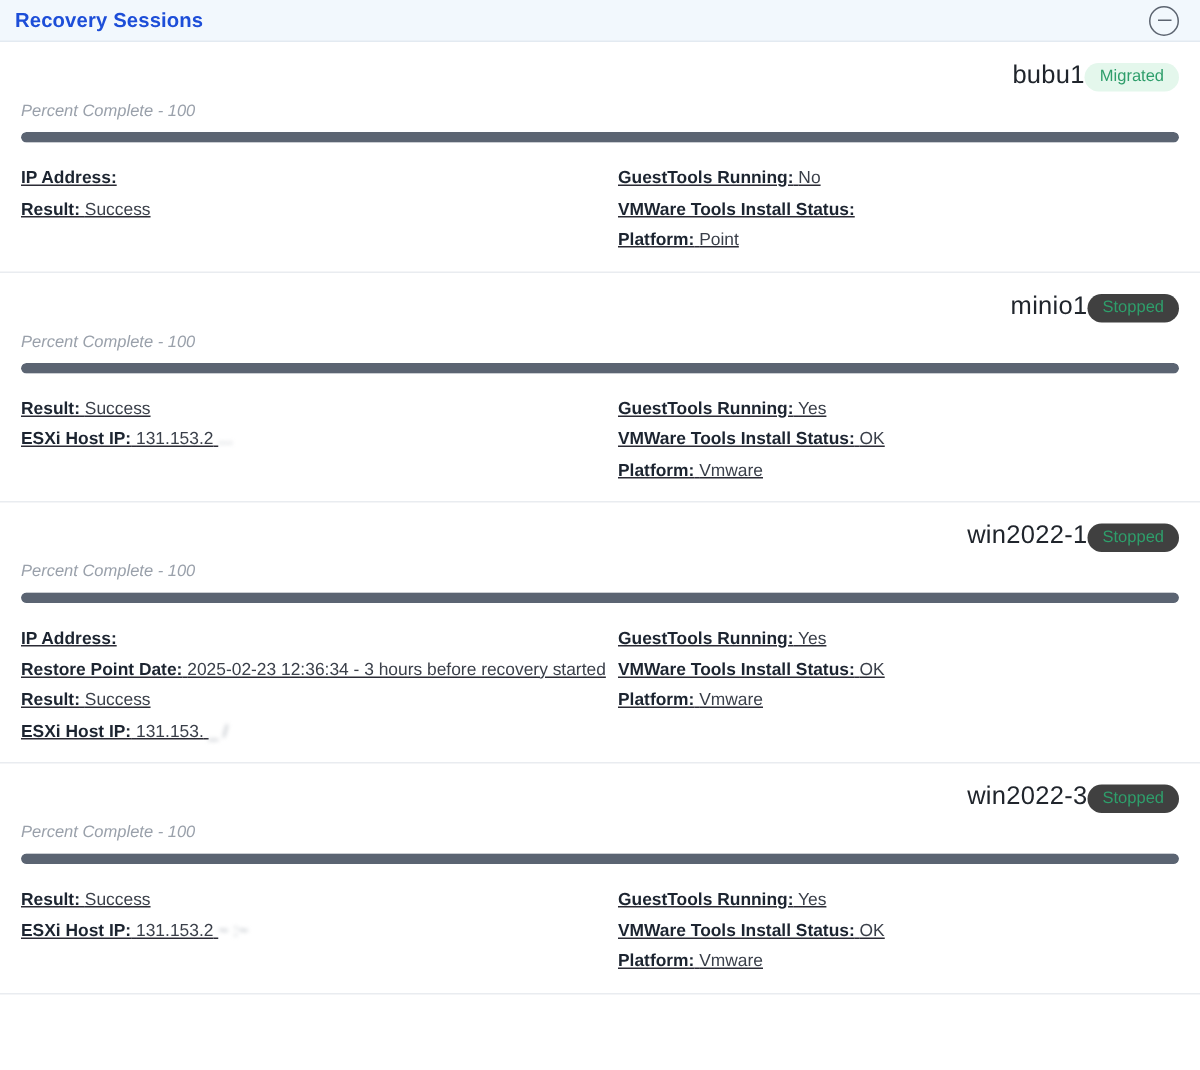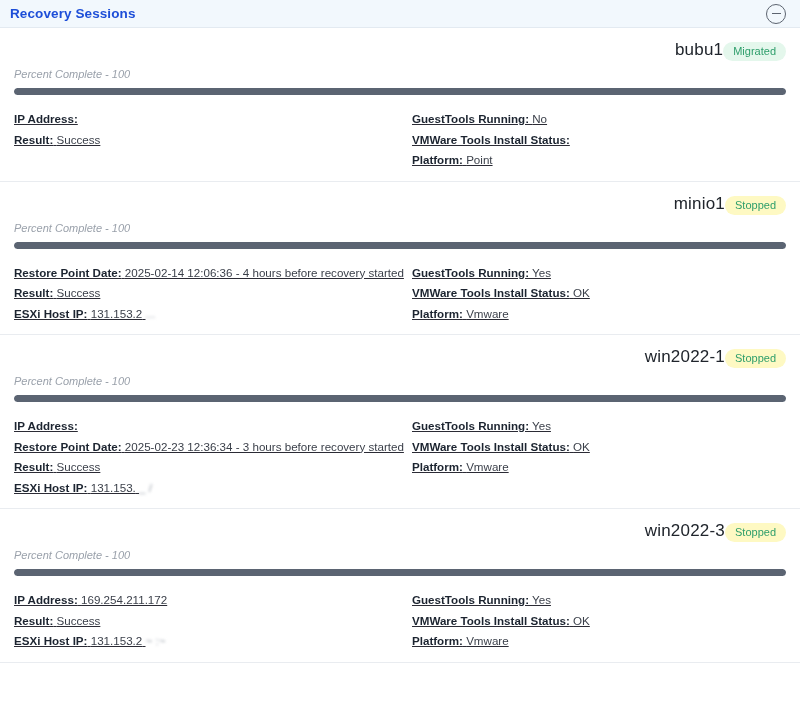--- a/index.html
+++ b/index.html
@@ -93,21 +93,21 @@
     color: #2e9e6b;
     line-height: 12px;
     white-space: nowrap;
     margin-top: 2px;
   }
   .badge.migrated {
     background: #e4f7ec;
     color: #2e9e6b;
   }
   .badge.stopped {
-    background: #fef9c3;
+    background: #404040;
     color: #2e9e6b;
   }
 
   .percent-line {
     margin-top: 7px;
     font-size: 11px;
     color: #9aa1ab;
     font-style: italic;
   }
 
@@ -217,24 +217,20 @@
       </div>
       <div class="percent-line">
         <span>Percent Complete - </span><span>100</span>
       </div>
       <div class="progress-track">
         <div class="progress-fill" style="width:100%"></div>
       </div>
       <div class="details">
         <div class="col left">
           <div class="kv">
-            <span class="k">Restore Point Date:</span>
-            <span class="v">2025-02-14 12:06:36 - 4 hours before recovery started</span>
-          </div>
-          <div class="kv">
             <span class="k">Result:</span>
             <span class="v">Success</span>
           </div>
           <div class="kv">
             <span class="k">ESXi Host IP:</span>
             <span class="v">131.153.2</span>
             <span class="blurtail">...</span>
           </div>
         </div>
         <div class="col right">
@@ -309,24 +305,20 @@
       </div>
       <div class="percent-line">
         <span>Percent Complete - </span><span>100</span>
       </div>
       <div class="progress-track">
         <div class="progress-fill" style="width:100%"></div>
       </div>
       <div class="details">
         <div class="col left">
           <div class="kv">
-            <span class="k">IP Address:</span>
-            <span class="v">169.254.211.172</span>
-          </div>
-          <div class="kv">
             <span class="k">Result:</span>
             <span class="v">Success</span>
           </div>
           <div class="kv">
             <span class="k">ESXi Host IP:</span>
             <span class="v">131.153.2</span>
             <span class="blurtail">~ :~</span>
           </div>
         </div>
         <div class="col right">

